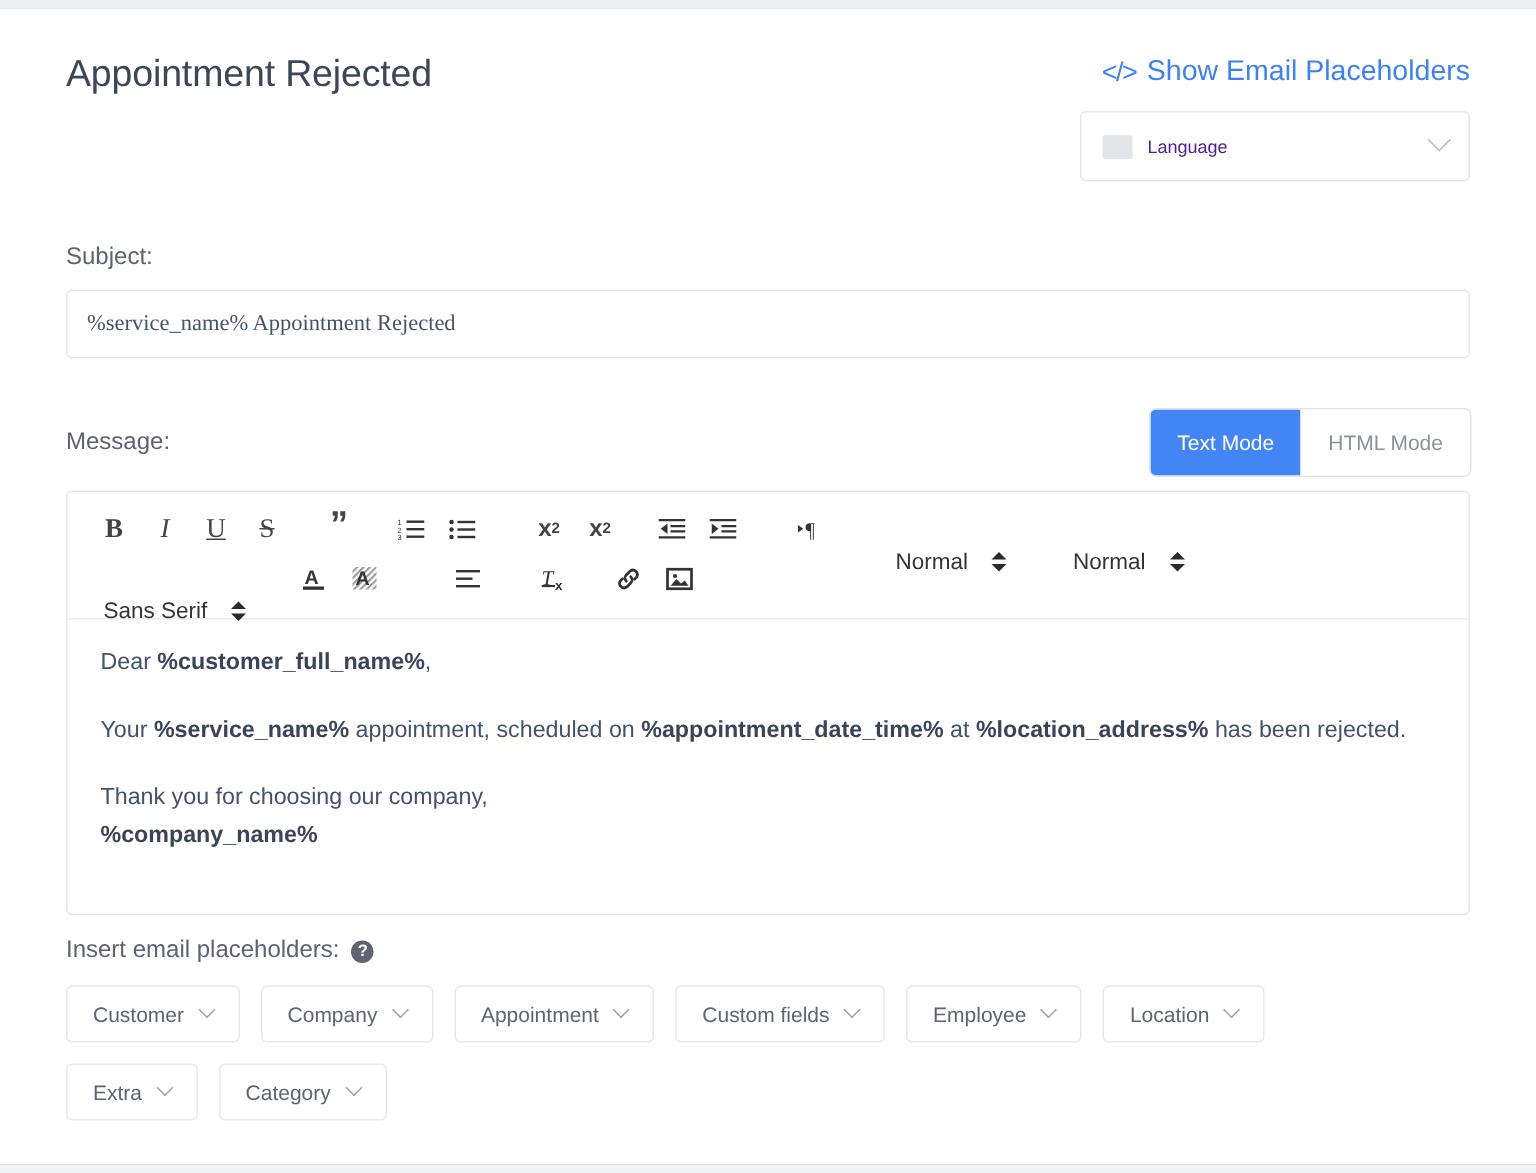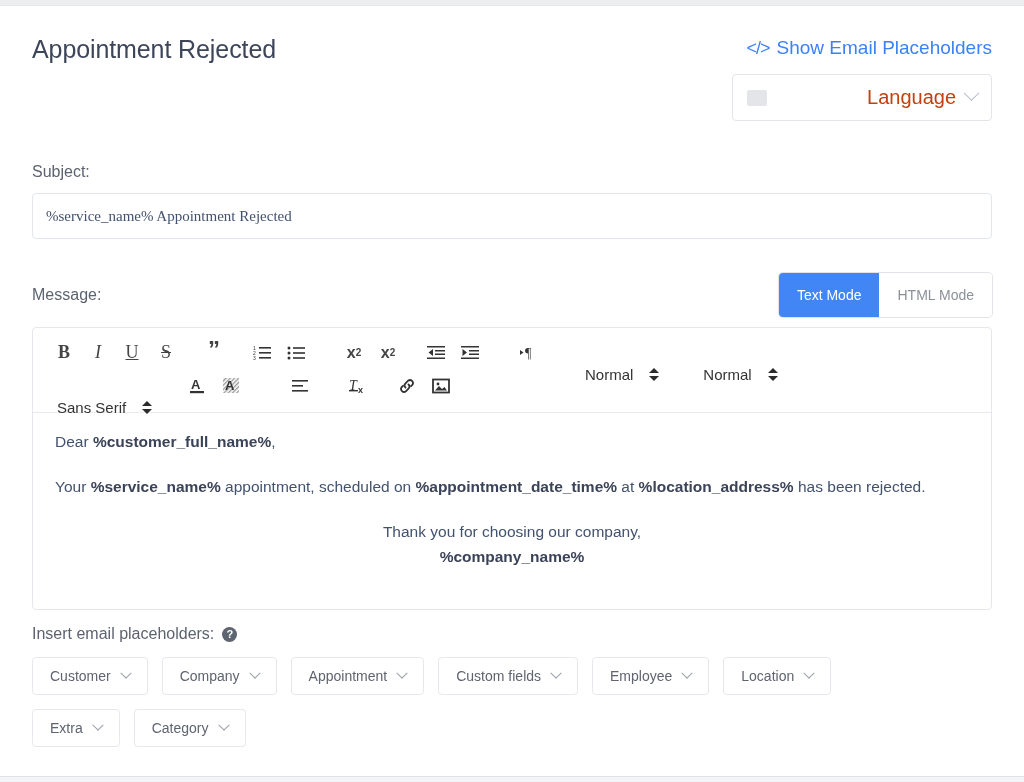--- a/index.html
+++ b/index.html
@@ -12,21 +12,21 @@
     overflow: hidden;
   }
   .page-edge-top { height: 5px; background: #eceef0; }
   .card {
     position: relative;
     width: 1024px;
     height: 772px;
     background: #ffffff;
     border-top: 1px solid #e6e8ec;
     border-bottom: 1px solid #dfe1e6;
-    padding: 0 32px;
+    padding: 0 44px;
   }
 
   
   .header-row {
     display: flex;
     align-items: flex-start;
     justify-content: space-between;
     padding-top: 28px;
   }
   .page-title {
@@ -57,21 +57,21 @@
     border: 1px solid #e2e5e9;
     border-radius: 4px;
     background: #fff;
     display: flex;
     align-items: center;
     padding: 0 14px;
     gap: 10px;
     cursor: pointer;
   }
   .flag-box { width: 20px; height: 16px; background: #e3e5e9; border-radius: 2px; flex: 0 0 auto; }
-  .lang-text { flex: 1; color: #c2410c; font-size: 20px; text-align: right; }
+  .lang-text { flex: 1; color: #4c1d95; font-size: 12px; }
   .chev {
     width: 11px; height: 11px;
     border-right: 1.6px solid #b6bcc6;
     border-bottom: 1.6px solid #b6bcc6;
     transform: rotate(45deg) translate(-3px,-3px);
     flex: 0 0 auto;
   }
 
   
   .field-label {
@@ -160,21 +160,21 @@
   .stack-chev i.dn { border-top: 5px solid #2b2b2b; }
 
   .editor-body {
     padding: 16px 22px 28px 22px;
     min-height: 196px;
     font-size: 15.5px;
     line-height: 1.62;
     color: #42526e;
   }
   .editor-body p { margin: 0 0 20px 0; }
-  .editor-body p:last-child { margin-bottom: 2px; text-align: center; }
+  .editor-body p:last-child { margin-bottom: 2px; }
   .editor-body b { font-weight: 700; color: #3b4358; }
 
   
   .ph-label-row {
     display: flex; align-items: center; gap: 8px;
     margin-top: 15px; margin-bottom: 14px;
   }
   .ph-label { font-size: 16px; color: #5c6370; }
   .help-icon {
     width: 15px; height: 15px; border-radius: 50%;

